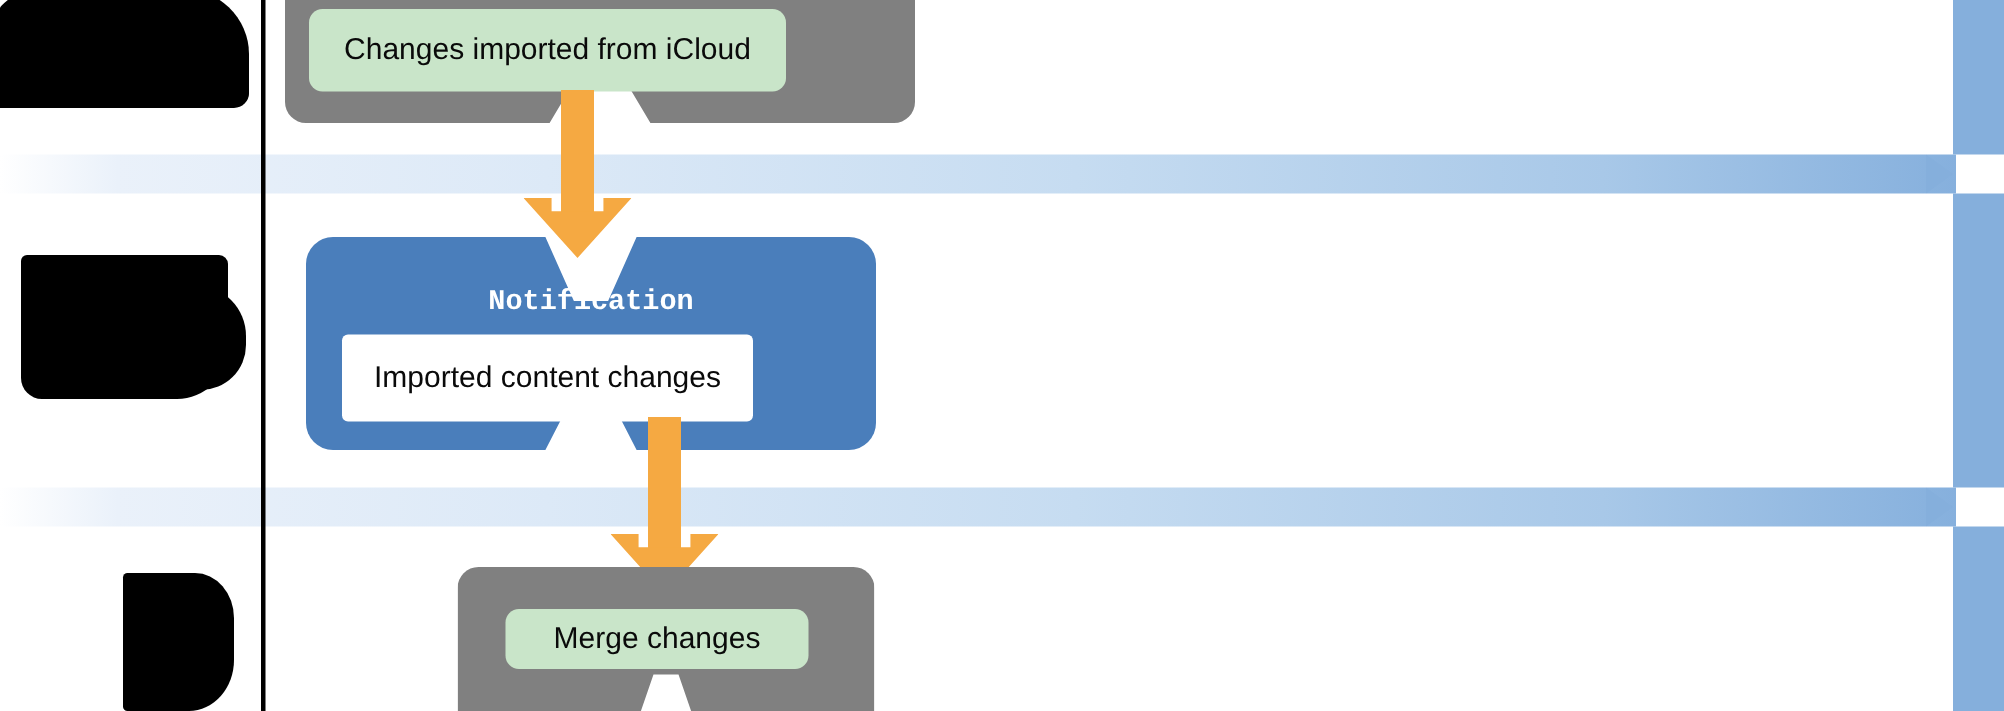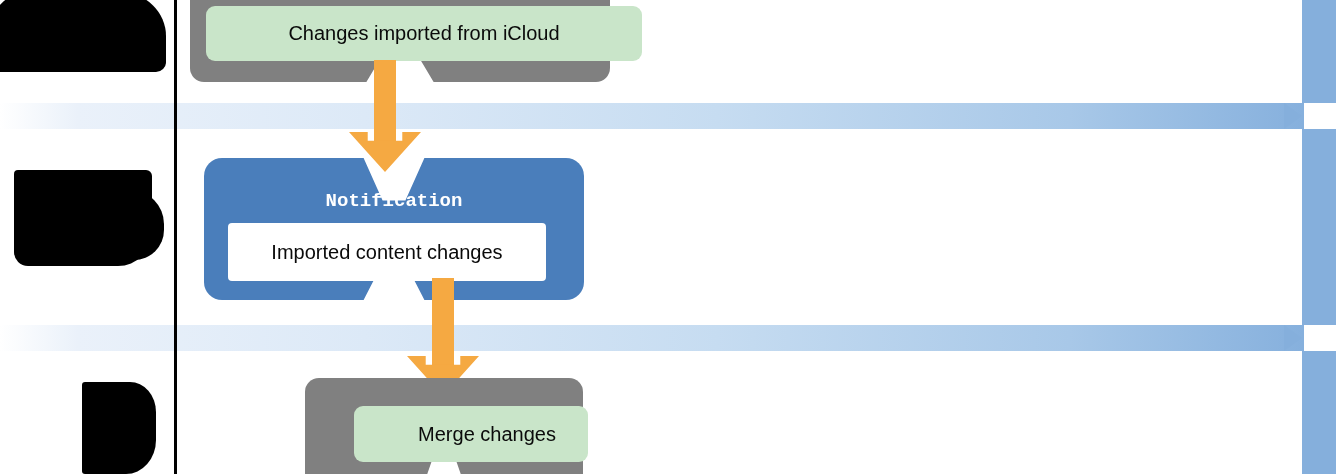--- a/index.html
+++ b/index.html
@@ -154,30 +154,30 @@
   }
   .arrow-head {
     position: absolute;
     background: #f5a942;
     clip-path: polygon(
       0% 0%, 26% 0%, 26% 22%, 74% 22%, 74% 0%, 100% 0%, 50% 100%);
   }
 
   
   #node-imported-shell { left: 190px; top: -16px; width: 420px; height: 98px; }
-  #node-imported-chip  { left: 206px; top: 6px;  width: 436px; height: 55px; }
+  #node-imported-chip  { left: 206px; top: 6px;  width: 318px; height: 55px; }
 
   
   #node-notification-shell   { left: 204px; top: 158px; width: 380px; height: 142px; }
   #node-notification-heading { left: 204px; top: 190px; width: 380px; font-family: Liberation Mono, monospace; }
-  #node-notification-field   { left: 228px; top: 223px; width: 318px; height: 58px; }
+  #node-notification-field   { left: 228px; top: 223px; width: 274px; height: 58px; }
 
   
   #node-merge-shell { left: 305px; top: 378px; width: 278px; height: 112px; }
-  #node-merge-chip  { left: 354px; top: 406px; width: 202px; height: 56px; padding-left: 32px; }
+  #node-merge-chip  { left: 337px; top: 406px; width: 202px; height: 40px; }
 
   
   #arrow-1-shaft { left: 374px; top: 60px;  width: 22px; height: 100px; }
   #arrow-1-head  { left: 349px; top: 132px; width: 72px; height: 40px; }
 
   
   #arrow-2-shaft { left: 432px; top: 278px; width: 22px; height: 112px; }
   #arrow-2-head  { left: 407px; top: 356px; width: 72px; height: 40px; }
 </style>
 </head>

